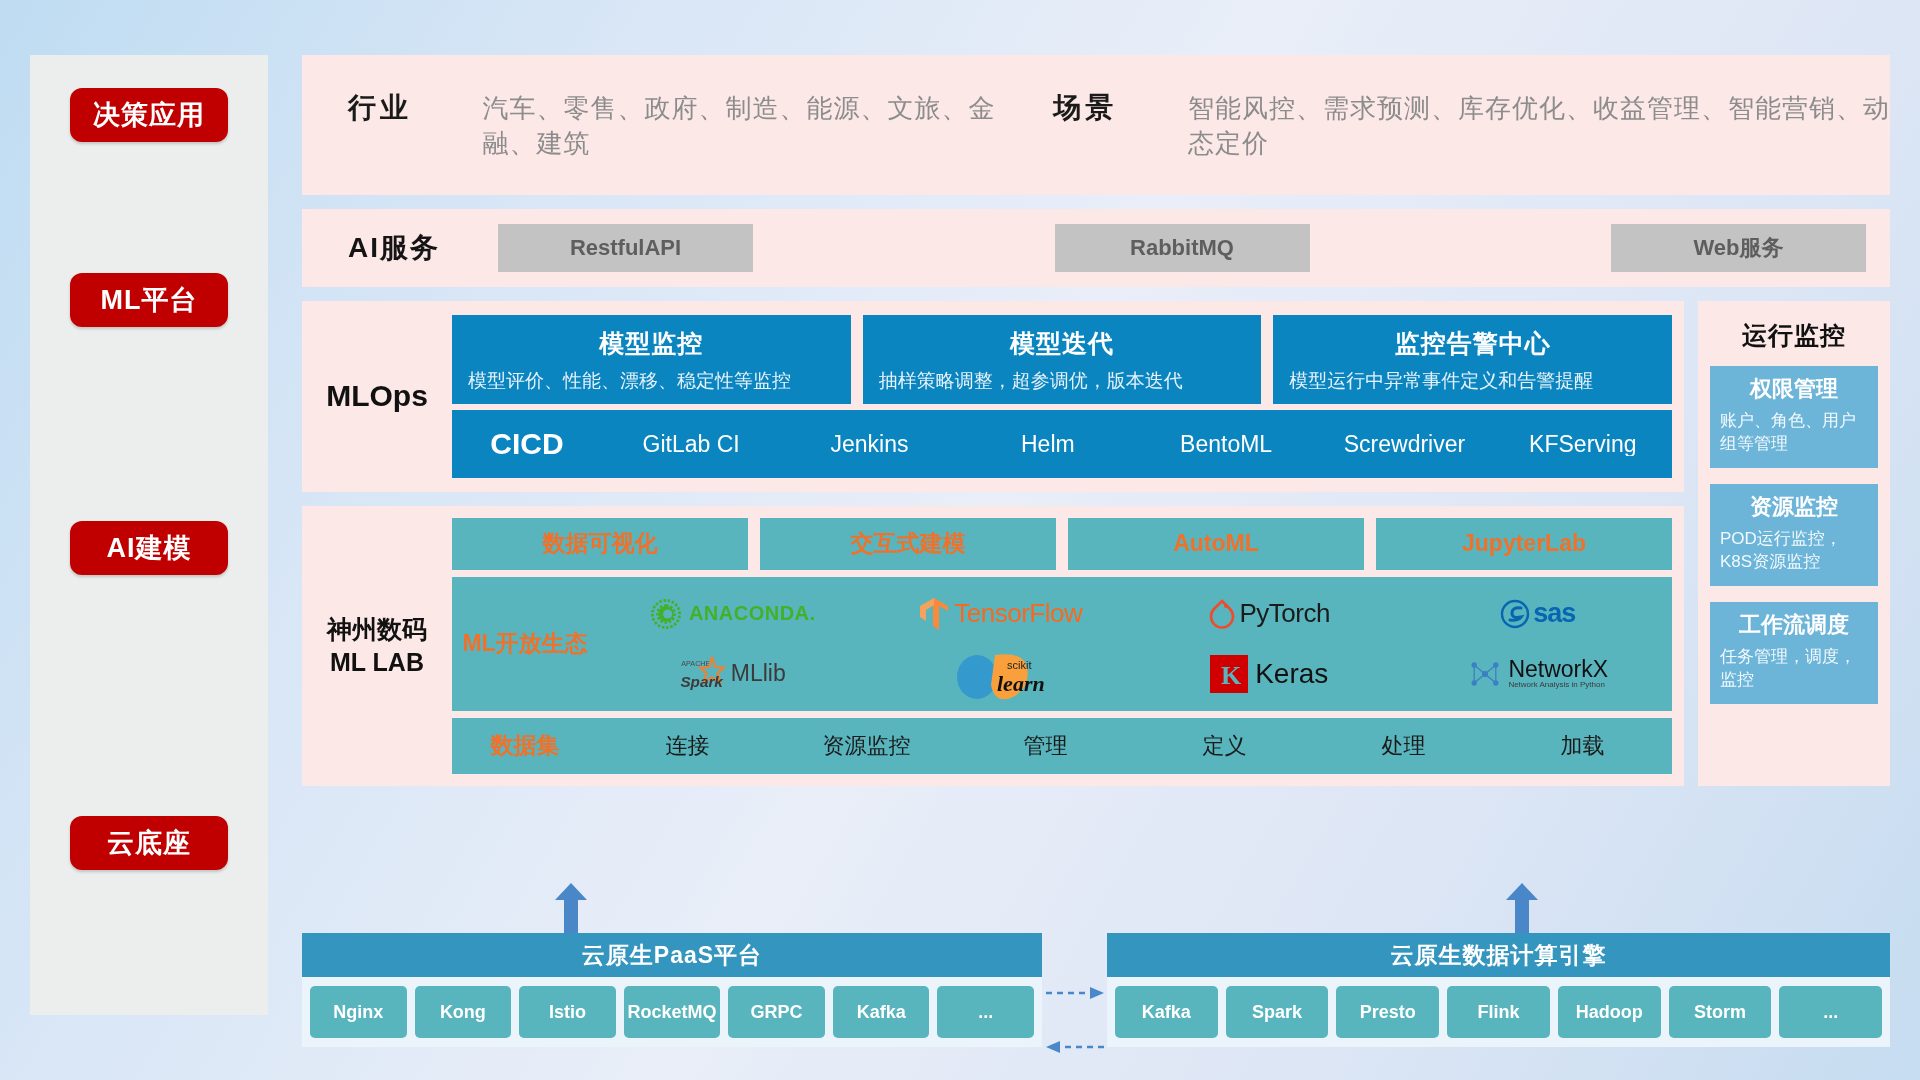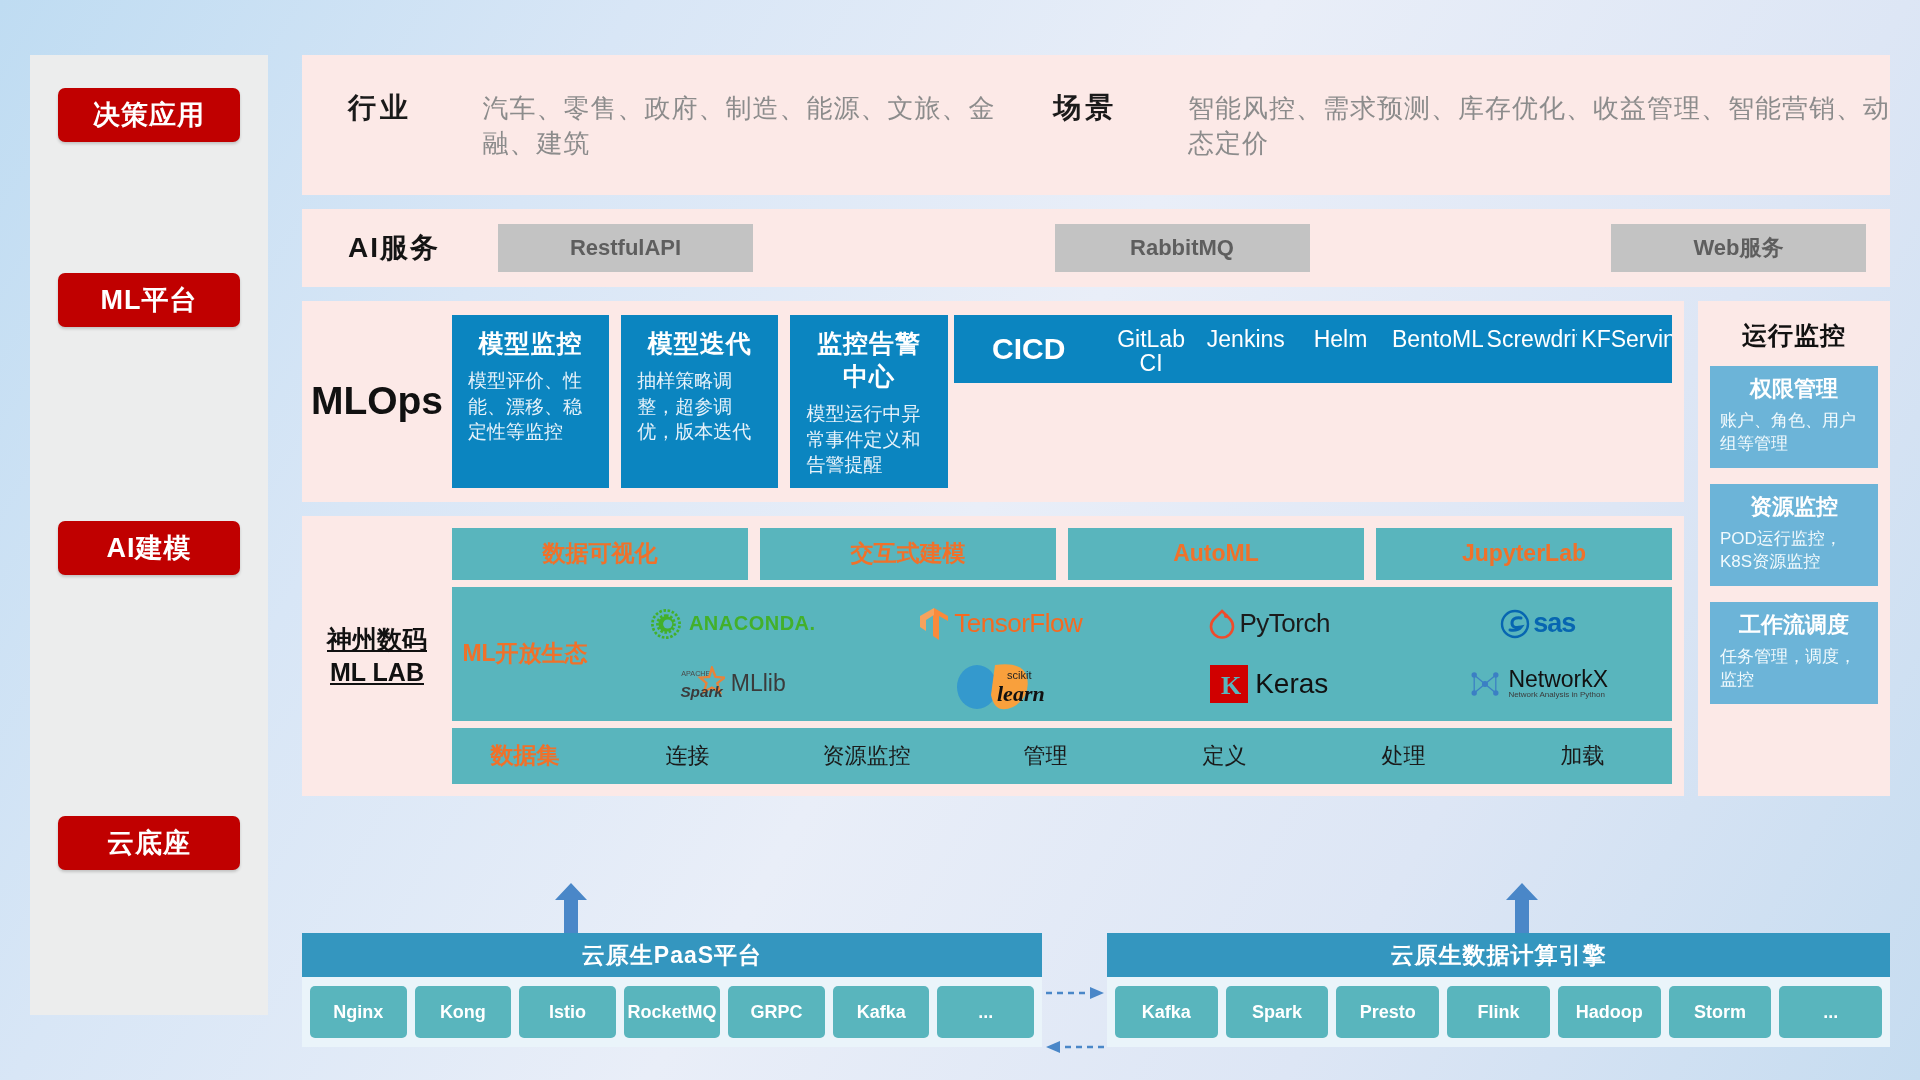--- a/index.html
+++ b/index.html
@@ -11,23 +11,23 @@
     position: relative;
   }
   
   #left-rail {
     position: absolute; left: 30px; top: 55px; width: 238px; height: 960px;
     background: #eceded;
     display: flex; flex-direction: column;
   }
   .rail-slot { display: flex; align-items: center; justify-content: center; }
   .red-chip {
-    background: #c00000; color: #fff; border-radius: 7px;
+    background: #c00000; color: #fff; border-radius: 12px;
     font-size: 27px; font-weight: bold; letter-spacing: 1px;
-    padding: 9px 16px; width: 182px; text-align: center;
+    padding: 9px 16px; width: 158px; text-align: center;
     box-shadow: 0 2px 3px rgba(0,0,0,.18);
   }
   
   #main { position: absolute; left: 302px; top: 55px; width: 1588px; }
 
   .band { background: #fce9e7; position: relative; }
 
   
   #row-industry { height: 140px; display: flex; align-items: center; padding-left: 46px; }
   .ind-table { display: flex; flex-direction: row; gap: 14px; }
@@ -45,38 +45,38 @@
     background: #c3c3c3; color: #5e5e5e; font-size: 22px; font-weight: bold;
     width: 255px; height: 48px; display: flex; align-items: center; justify-content: center;
   }
 
   
   #mid-wrap { display: flex; gap: 14px; }
   #mid-left { width: 1382px; }
   #mid-right { width: 192px; background: #fce9e7; padding: 12px 12px 16px; }
 
   #row-mlops { padding: 14px 12px 14px 0; display: flex; align-items: stretch; }
-  .mlops-label { font-size: 39px; font-weight: bold; color: #111; width: 150px; flex: none;
+  .mlops-label { font-size: 30px; font-weight: bold; color: #111; width: 150px; flex: none;
                  display:flex; align-items:center; justify-content:center; }
-  .mlops-stack { flex: 1; display: flex; flex-direction: row; gap: 6px; }
+  .mlops-stack { flex: 1; display: flex; flex-direction: column; gap: 6px; }
   .mlops-cards { display: flex; gap: 12px; }
   .mcard { flex: 1; background: #0b85c0; color: #fff; padding: 12px 16px 10px; }
   .mcard h4 { font-size: 25px; text-align: center; font-weight: bold; margin-bottom: 8px; letter-spacing:1px; }
   .mcard p { font-size: 19px; line-height: 1.35; color: #e6f2fa; }
 
   .cicd-bar { background: #0b85c0; color: #fff; height: 68px; display: flex; align-items: center; }
   .cicd-head { font-size: 30px; font-weight: bold; width: 150px; text-align: center; flex:none; }
   .cicd-items { flex: 1; display: flex; }
   .cicd-items span { flex: 1; text-align: center; font-size: 23px; line-height: 1.05;
                      overflow: hidden; max-height: 44px; padding: 0 4px; }
 
   
   #row-model { padding: 12px 12px 12px 0; display: flex; align-items: stretch; }
   .model-label { width: 150px; flex: none; display:flex; flex-direction:column;
-                 align-items:center; justify-content:center; font-size:25px; font-weight:bold; color:#111; line-height:1.3;text-decoration:underline;}
+                 align-items:center; justify-content:center; font-size:25px; font-weight:bold; color:#111; line-height:1.3;}
   .model-stack { flex: 1; display: flex; flex-direction: column; gap: 7px; }
   .tool-row { display: flex; gap: 12px; }
   .tool-chip { flex:1; background:#59b5bd; height: 52px; display:flex; align-items:center;
                justify-content:center; color:#f0712a; font-size:23px; font-weight:bold; }
   .eco-row { background:#59b5bd; display:flex; align-items:center; padding: 8px 0; min-height: 128px;}
   .eco-label { width: 146px; flex:none; text-align:center; color:#f0712a; font-size:23px; font-weight:bold;}
   .eco-logos { flex:1; display:grid; grid-template-columns: repeat(4,1fr); grid-template-rows: 1fr 1fr;
                align-items:center; justify-items:center; gap: 2px 0; }
   .ds-row { background:#59b5bd; height: 56px; display:flex; align-items:center; }
   .ds-label { width:146px; flex:none; text-align:center; color:#f0712a; font-size:23px; font-weight:bold;}

